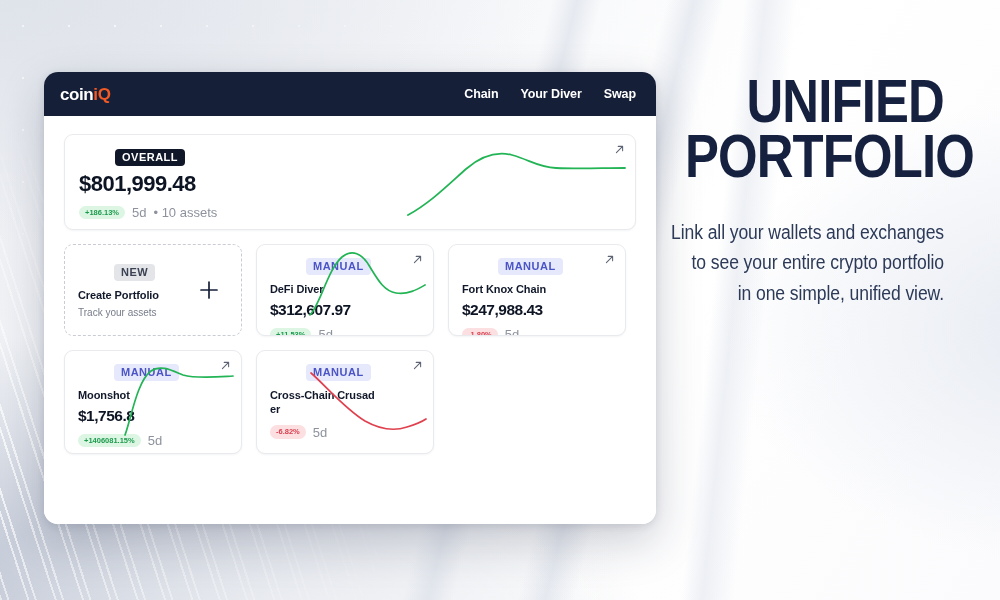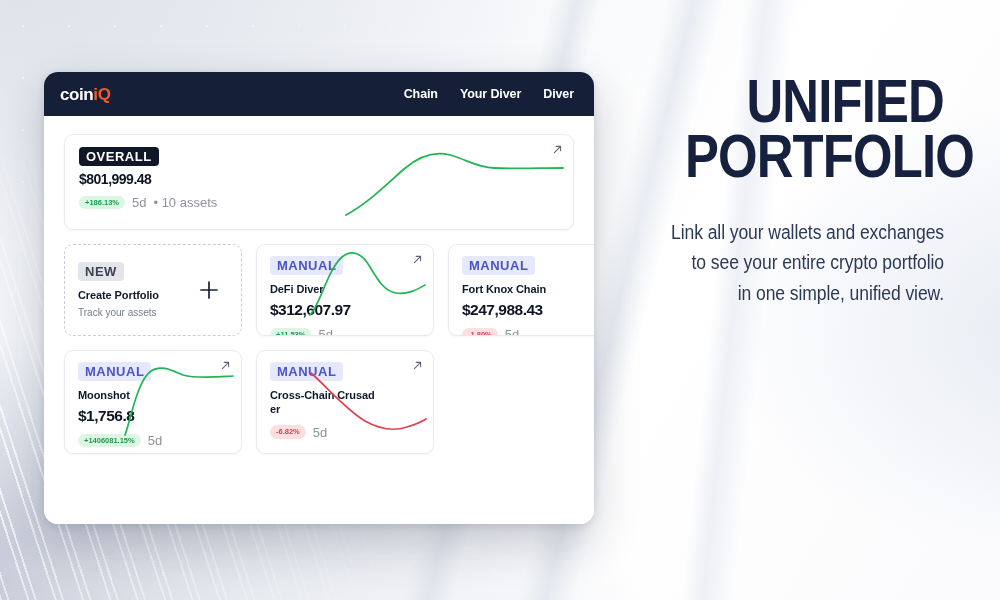--- a/index.html
+++ b/index.html
@@ -64,21 +64,21 @@
     -webkit-mask-image: radial-gradient(55% 60% at 10% 12%, #000 0%, rgba(0,0,0,0) 75%);
     mask-image: radial-gradient(55% 60% at 10% 12%, #000 0%, rgba(0,0,0,0) 75%);
     opacity: .8;
   }
 
   
   #app-window {
     position: absolute;
     left: 44px;
     top: 72px;
-    width: 550px;
+    width: 612px;
     height: 452px;
     background: #ffffff;
     border-radius: 14px;
     box-shadow: 0 18px 46px rgba(26,36,62,0.22), 0 2px 8px rgba(26,36,62,0.12);
     overflow: hidden;
   }
 
   .topbar {
     height: 44px;
     background: #161f38;
@@ -123,45 +123,46 @@
     background: #ffffff;
     border: 1.4px dashed #c9ccd4;
     box-shadow: none;
     display: flex;
     align-items: center;
     justify-content: space-between;
   }
 
   .badge {
     display: inline-block;
-    font-size: 13px;
+    font-size: 11px;
     font-weight: 700;
     letter-spacing: 0.5px;
     padding: 3px 7px;
     border-radius: 4px;
     line-height: 1;
+    margin-left: 36px;
   }
   .badge-overall { background: #0f1729; color: #ffffff; }
   .badge-new     { background: #e3e5e9; color: #3b4252; }
   .badge-manual  { background: #e6e8fb; color: #4b54c6; }
 
   .card-title {
     font-size: 11px;
     font-weight: 700;
     color: #10182a;
     margin-top: 8px;
     letter-spacing: -0.1px;
     line-height: 1.25;
     max-width: 108px;
     word-break: break-all;
   }
   .card-sub { font-size: 10px; color: #767c8a; margin-top: 5px; }
 
   .card-value {
-    font-size: 14px;
+    font-size: 22px;
     font-weight: 700;
     color: #0d1423;
     margin-top: 5px;
     letter-spacing: -0.5px;
     white-space: nowrap;
   }
   .card-value-sm { font-size: 15.5px; margin-top: 4px; }
 
   .meta { display: flex; align-items: center; gap: 7px; margin-top: 8px; }
   .pct {
@@ -234,21 +235,21 @@
   <div class="bg-layer bg-speckle"></div>
 
   <div id="app-window">
 
     <div class="topbar">
       <div class="logo"><span class="w">coin</span><span class="o">iQ</span></div>
 
       <nav class="nav">
         <a class="nav-link">Chain</a>
         <a class="nav-link">Your Diver</a>
-        <a class="nav-link">Diver</a>
+        <a class="nav-link">Swap</a>
       </nav>
     </div>
 
     <div class="app-body">
 
       <div class="card card-hero">
         <span class="badge badge-overall">OVERALL</span>
         <div class="card-value">$801,999.48</div>
         <div class="meta">
           <span class="pct pct-up">+186.13%</span>

